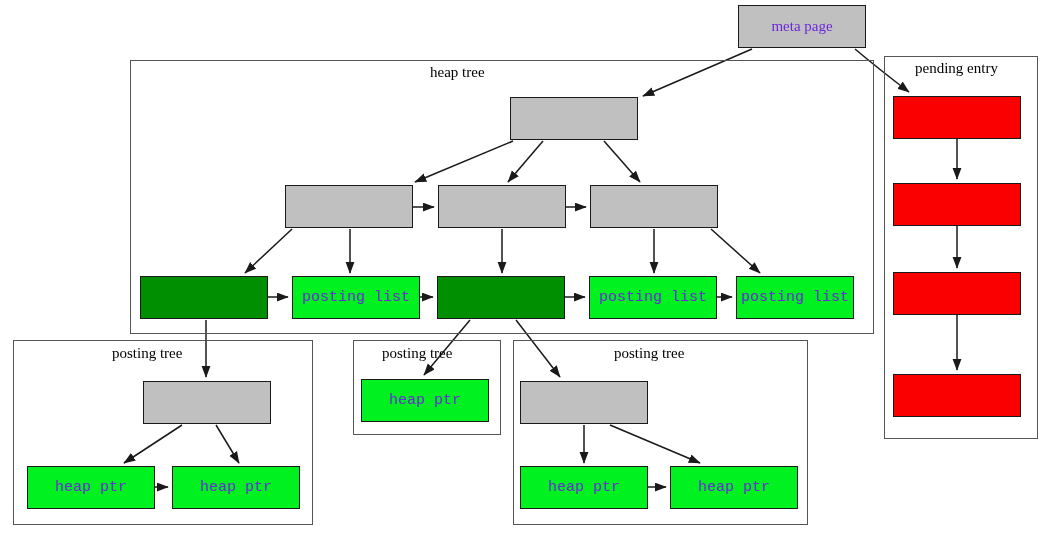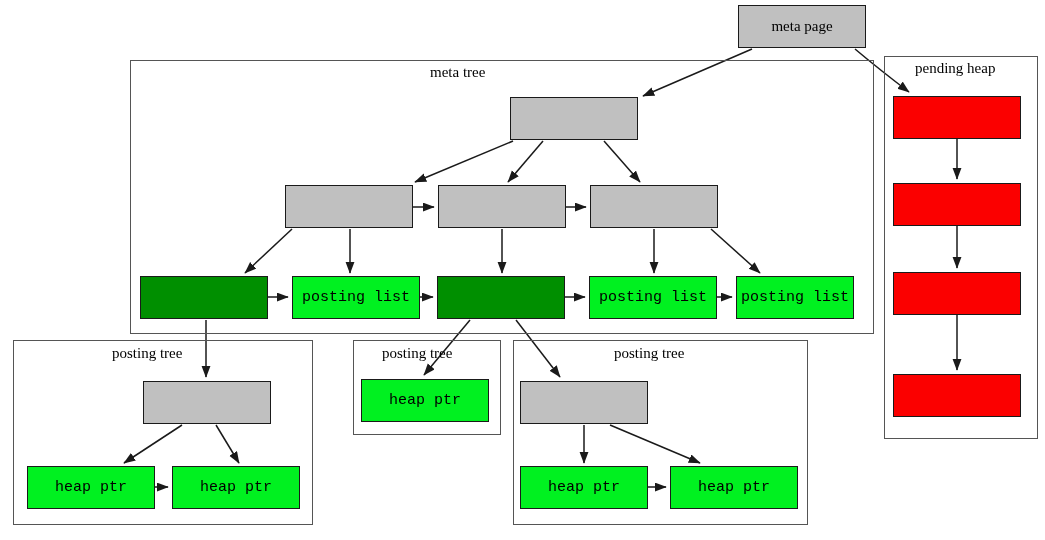--- a/index.html
+++ b/index.html
@@ -2,21 +2,21 @@
 <html><head>
 <meta charset="utf-8">
 <style>
   html,body{margin:0;padding:0;background:#ffffff;}
   #stage{position:relative;width:1045px;height:540px;background:#ffffff;
          font-family:"Liberation Serif", serif;overflow:hidden;}
   .cluster{position:absolute;border:1.6px solid #555555;background:transparent;box-sizing:border-box;}
   .cluster-label{position:absolute;font-size:15px;color:#000000;text-align:center;white-space:nowrap;}
   .node{position:absolute;box-sizing:border-box;border:1.4px solid #1a1a1a;
         display:flex;align-items:center;justify-content:center;
-        font-size:15px;color:#000000;white-space:nowrap;}
+        font-size:15px;color:#6d28d9;white-space:nowrap;}
   .n-gray{background:#c0c0c0;}
   .n-green-dark{background:#008f00;}
   .n-green-light{background:#00f120;font-family:Liberation Mono, monospace;}
   .n-red{background:#fb0000;}
   svg.edges{position:absolute;left:0;top:0;width:1045px;height:540px;pointer-events:none;}
 </style>
 </head>
 <body>
 
 <div id="stage">
@@ -54,23 +54,23 @@
         <path d="M 216 425 L 239 463" fill="none" stroke="#1a1a1a" stroke-width="1.5" marker-end="url(#arrow)"></path>
         <path d="M 155 487 L 168 487" fill="none" stroke="#1a1a1a" stroke-width="1.5" marker-end="url(#arrow)"></path>
         <path d="M 584 425 L 584 463" fill="none" stroke="#1a1a1a" stroke-width="1.5" marker-end="url(#arrow)"></path>
         <path d="M 610 425 L 700 463" fill="none" stroke="#1a1a1a" stroke-width="1.5" marker-end="url(#arrow)"></path>
         <path d="M 648 487 L 666 487" fill="none" stroke="#1a1a1a" stroke-width="1.5" marker-end="url(#arrow)"></path>
       </g>
   </svg>
 
   <div id="cluster-layer">
       <div class="cluster" style="left: 130px; top: 60px; width: 744px; height: 274px; border-color: rgb(85, 85, 85);"></div>
-      <div class="cluster-label" style="left: 430px; top: 64px;">meta tree</div>
+      <div class="cluster-label" style="left: 430px; top: 64px;">heap tree</div>
       <div class="cluster" style="left: 884px; top: 56px; width: 154px; height: 383px; border-color: rgb(85, 85, 85);"></div>
-      <div class="cluster-label" style="left: 915px; top: 60px;">pending heap</div>
+      <div class="cluster-label" style="left: 915px; top: 60px;">pending entry</div>
       <div class="cluster" style="left: 13px; top: 340px; width: 300px; height: 185px; border-color: rgb(85, 85, 85);"></div>
       <div class="cluster-label" style="left: 112px; top: 345px;">posting tree</div>
       <div class="cluster" style="left: 353px; top: 340px; width: 148px; height: 95px; border-color: rgb(85, 85, 85);"></div>
       <div class="cluster-label" style="left: 382px; top: 345px;">posting tree</div>
       <div class="cluster" style="left: 513px; top: 340px; width: 295px; height: 185px; border-color: rgb(85, 85, 85);"></div>
       <div class="cluster-label" style="left: 614px; top: 345px;">posting tree</div>
     </div>
   <div id="node-layer">
       <div class="node n-gray" style="left: 738px; top: 5px; width: 128px; height: 43px; border-color: rgb(26, 26, 26);">
         <span>meta page</span>

